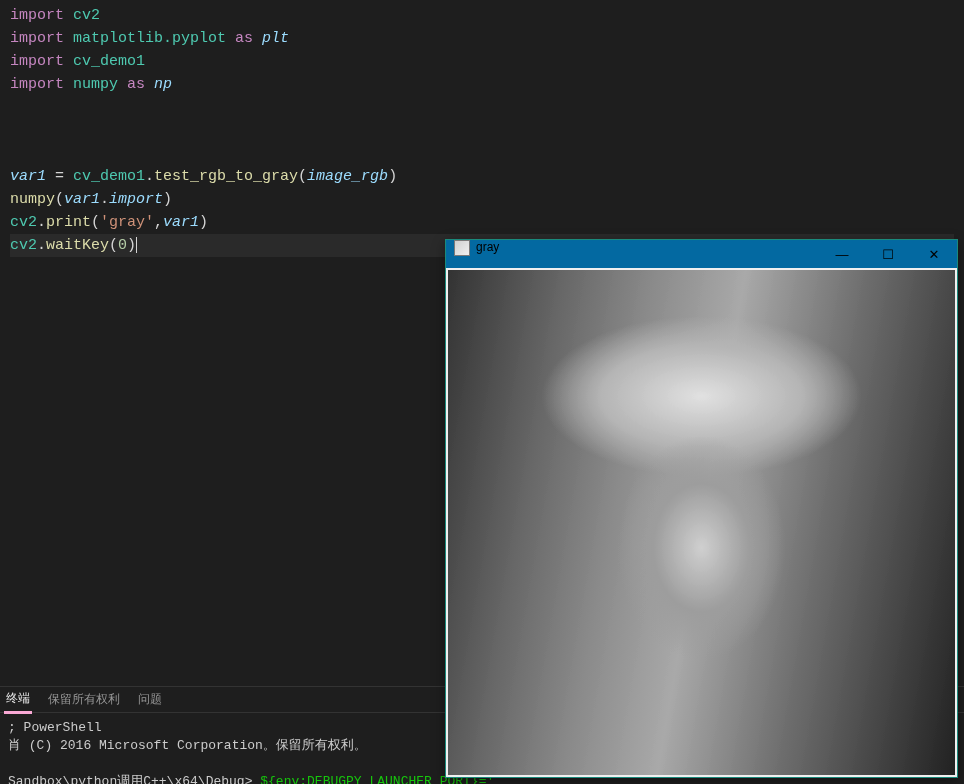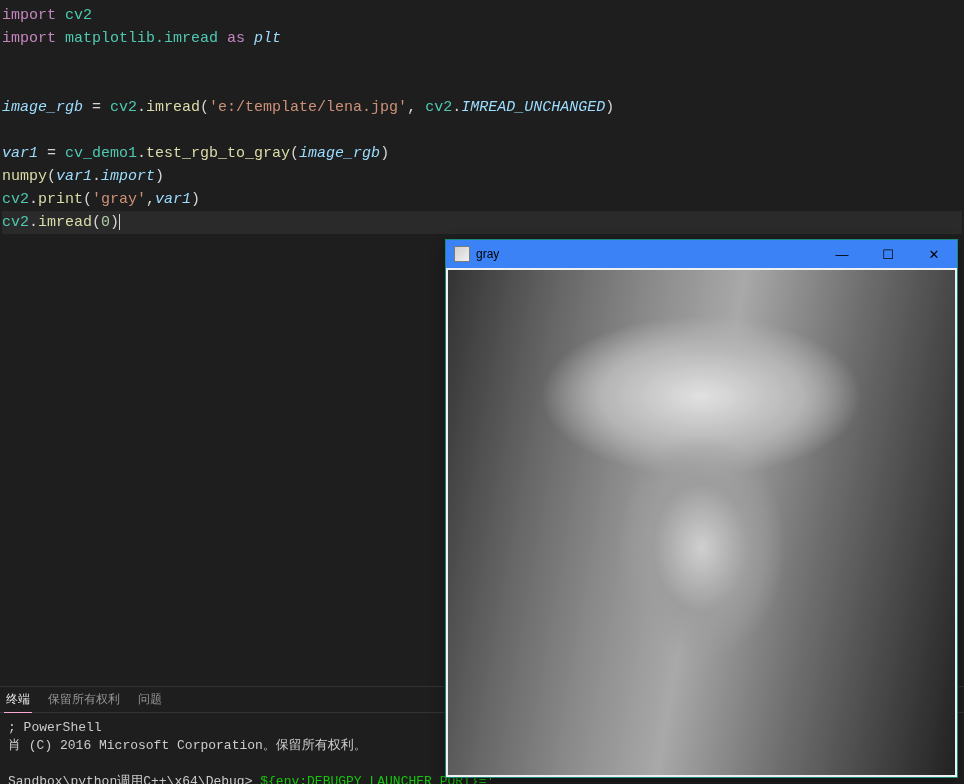--- a/index.html
+++ b/index.html
@@ -1,66 +1,67 @@
 <!DOCTYPE html>
 <html><head>
 <meta charset="utf-8">
 <style>
   * { margin:0; padding:0; box-sizing:border-box; }
   html,body { width:964px; height:784px; overflow:hidden; font-family:Consolas,"Courier New",monospace; }
   body { background:#1e1e1e; color:#d4d4d4; position:relative; }
 
-  .editor { position:absolute; left:0; top:0; right:0; height:680px; padding:4px 2px; font-size:15px; line-height:23px; }
+  .editor { position:absolute; left:0; top:0; right:0; height:680px; padding:4px 10px; font-size:15px; line-height:23px; }
   .editor .line { white-space:pre; }
   .editor .highlight-line { background:#2a2a2a; }
   .kw { color:#c586c0; }
   .mod { color:#4ec9b0; }
   .mod2 { color:#9cdcfe;font-style:italic; }
   .fn { color:#dcdcaa; }
   .str { color:#ce9178; }
   .num { color:#b5cea8; }
   .pun { color:#d4d4d4; }
   .cursor { border-left:1px solid #d4d4d4; display:inline-block; height:16px; vertical-align:middle; }
 
   .panel { position:absolute; left:0; bottom:0; right:0; height:98px; background:#1e1e1e; border-top:1px solid #333; }
   .tabs { display:flex; height:26px; border-bottom:1px solid #333; font-size:12px; color:#969696; font-family:"Segoe UI","Microsoft YaHei",sans-serif; align-items:center; padding-left:4px; gap:14px; }
   .tab { cursor:pointer; padding:4px 2px; }
-  .tab.active { color:#e7e7e7; border-bottom:1px solid #f9a8d4; }
+  .tab.active { color:#e7e7e7; border-bottom:3px solid #f9a8d4; }
   .term { padding:6px 8px; font-size:13px; line-height:18px; color:#cccccc; }
   .term .prompt-path { color:#cccccc; }
   .term .env { color:#16c60c; }
 
   
   .cvwin { position:absolute; left:445px; top:239px; width:513px; height:539px; background:#ffffff; border:1px solid #1a8a7c; box-shadow:0 4px 12px rgba(0,0,0,0.4); }
-  .cvwin .titlebar { height:28px; display:flex; align-items:center; background:#3b82f6; font-family:"Segoe UI","Microsoft YaHei",sans-serif; font-size:12px; color:#000; }
+  .cvwin .titlebar { height:28px; display:flex; align-items:flex-start; background:#0369a1; font-family:"Segoe UI","Microsoft YaHei",sans-serif; font-size:12px; color:#000; }
   .cvwin .appicon { width:16px; height:16px; margin:0 6px 0 8px; display:inline-block; border:1px solid #7a7a7a; background:linear-gradient(135deg,#d0d0d0 0%,#f0f0f0 100%); }
   .cvwin .title { flex:1; }
   .cvwin .winbtn { width:46px; height:28px; display:flex; align-items:center; justify-content:center; color:#000; font-size:13px; cursor:pointer; }
   .cvwin .content { width:100%; height:calc(100% - 28px); background:#f0f0f0; display:flex; align-items:center; justify-content:center; padding:2px; }
   .cvwin .gray-img { width:100%; height:100%; background:
      radial-gradient(ellipse 120px 160px at 50% 55%, #c8c8c8 0%, #9a9a9a 40%, transparent 70%),
      radial-gradient(ellipse 200px 100px at 50% 25%, #d8d8d8 0%, #b0b0b0 50%, transparent 80%),
      linear-gradient(100deg, #3a3a3a 0%, #6a6a6a 20%, #8a8a8a 35%, #a5a5a5 50%, #707070 70%, #2a2a2a 100%);
      filter:grayscale(100%) contrast(1.1);
   }
 </style>
 </head>
 <body>
 
 <div class="editor">
   <div class="line"><span class="kw">import</span> <span class="mod">cv2</span></div>
-  <div class="line"><span class="kw">import</span> <span class="mod">matplotlib.imread</span> <span class="kw">as</span> <span class="mod2">plt</span></div>
+  <div class="line"><span class="kw">import</span> <span class="mod">matplotlib.pyplot</span> <span class="kw">as</span> <span class="mod2">plt</span></div>
+  <div class="line"><span class="kw">import</span> <span class="mod">cv_demo1</span></div>
+  <div class="line"><span class="kw">import</span> <span class="mod">numpy</span> <span class="kw">as</span> <span class="mod2">np</span></div>
   <div class="line">&nbsp;</div>
   <div class="line">&nbsp;</div>
-  <div class="line"><span class="mod2">image_rgb </span><span class="pun">= </span><span class="mod">cv2</span><span class="pun">.</span><span class="fn">imread</span><span class="pun">(</span><span class="str">'e:/template/lena.jpg'</span><span class="pun">, </span><span class="mod">cv2</span><span class="pun">.</span><span class="mod2">IMREAD_UNCHANGED</span><span class="pun">)</span></div>
   <div class="line">&nbsp;</div>
   <div class="line"><span class="mod2">var1 </span><span class="pun">= </span><span class="mod">cv_demo1</span><span class="pun">.</span><span class="fn">test_rgb_to_gray</span><span class="pun">(</span><span class="mod2">image_rgb</span><span class="pun">)</span></div>
   <div class="line"><span class="fn">numpy</span><span class="pun">(</span><span class="mod2">var1</span><span class="pun">.</span><span class="mod2">import</span><span class="pun">)</span></div>
   <div class="line"><span class="mod">cv2</span><span class="pun">.</span><span class="fn">print</span><span class="pun">(</span><span class="str">'gray'</span><span class="pun">,</span><span class="mod2">var1</span><span class="pun">)</span></div>
-  <div class="line highlight-line"><span class="mod">cv2</span><span class="pun">.</span><span class="fn">imread</span><span class="pun">(</span><span class="num">0</span><span class="pun">)</span><span class="cursor"></span></div>
+  <div class="line highlight-line"><span class="mod">cv2</span><span class="pun">.</span><span class="fn">waitKey</span><span class="pun">(</span><span class="num">0</span><span class="pun">)</span><span class="cursor"></span></div>
 </div>
 
 <div class="panel">
   <div class="tabs">
     <span class="tab active">终端</span>
     <span class="tab">保留所有权利</span>
     <span class="tab">问题</span>
   </div>
   <div class="term">
     <div>; PowerShell</div>

